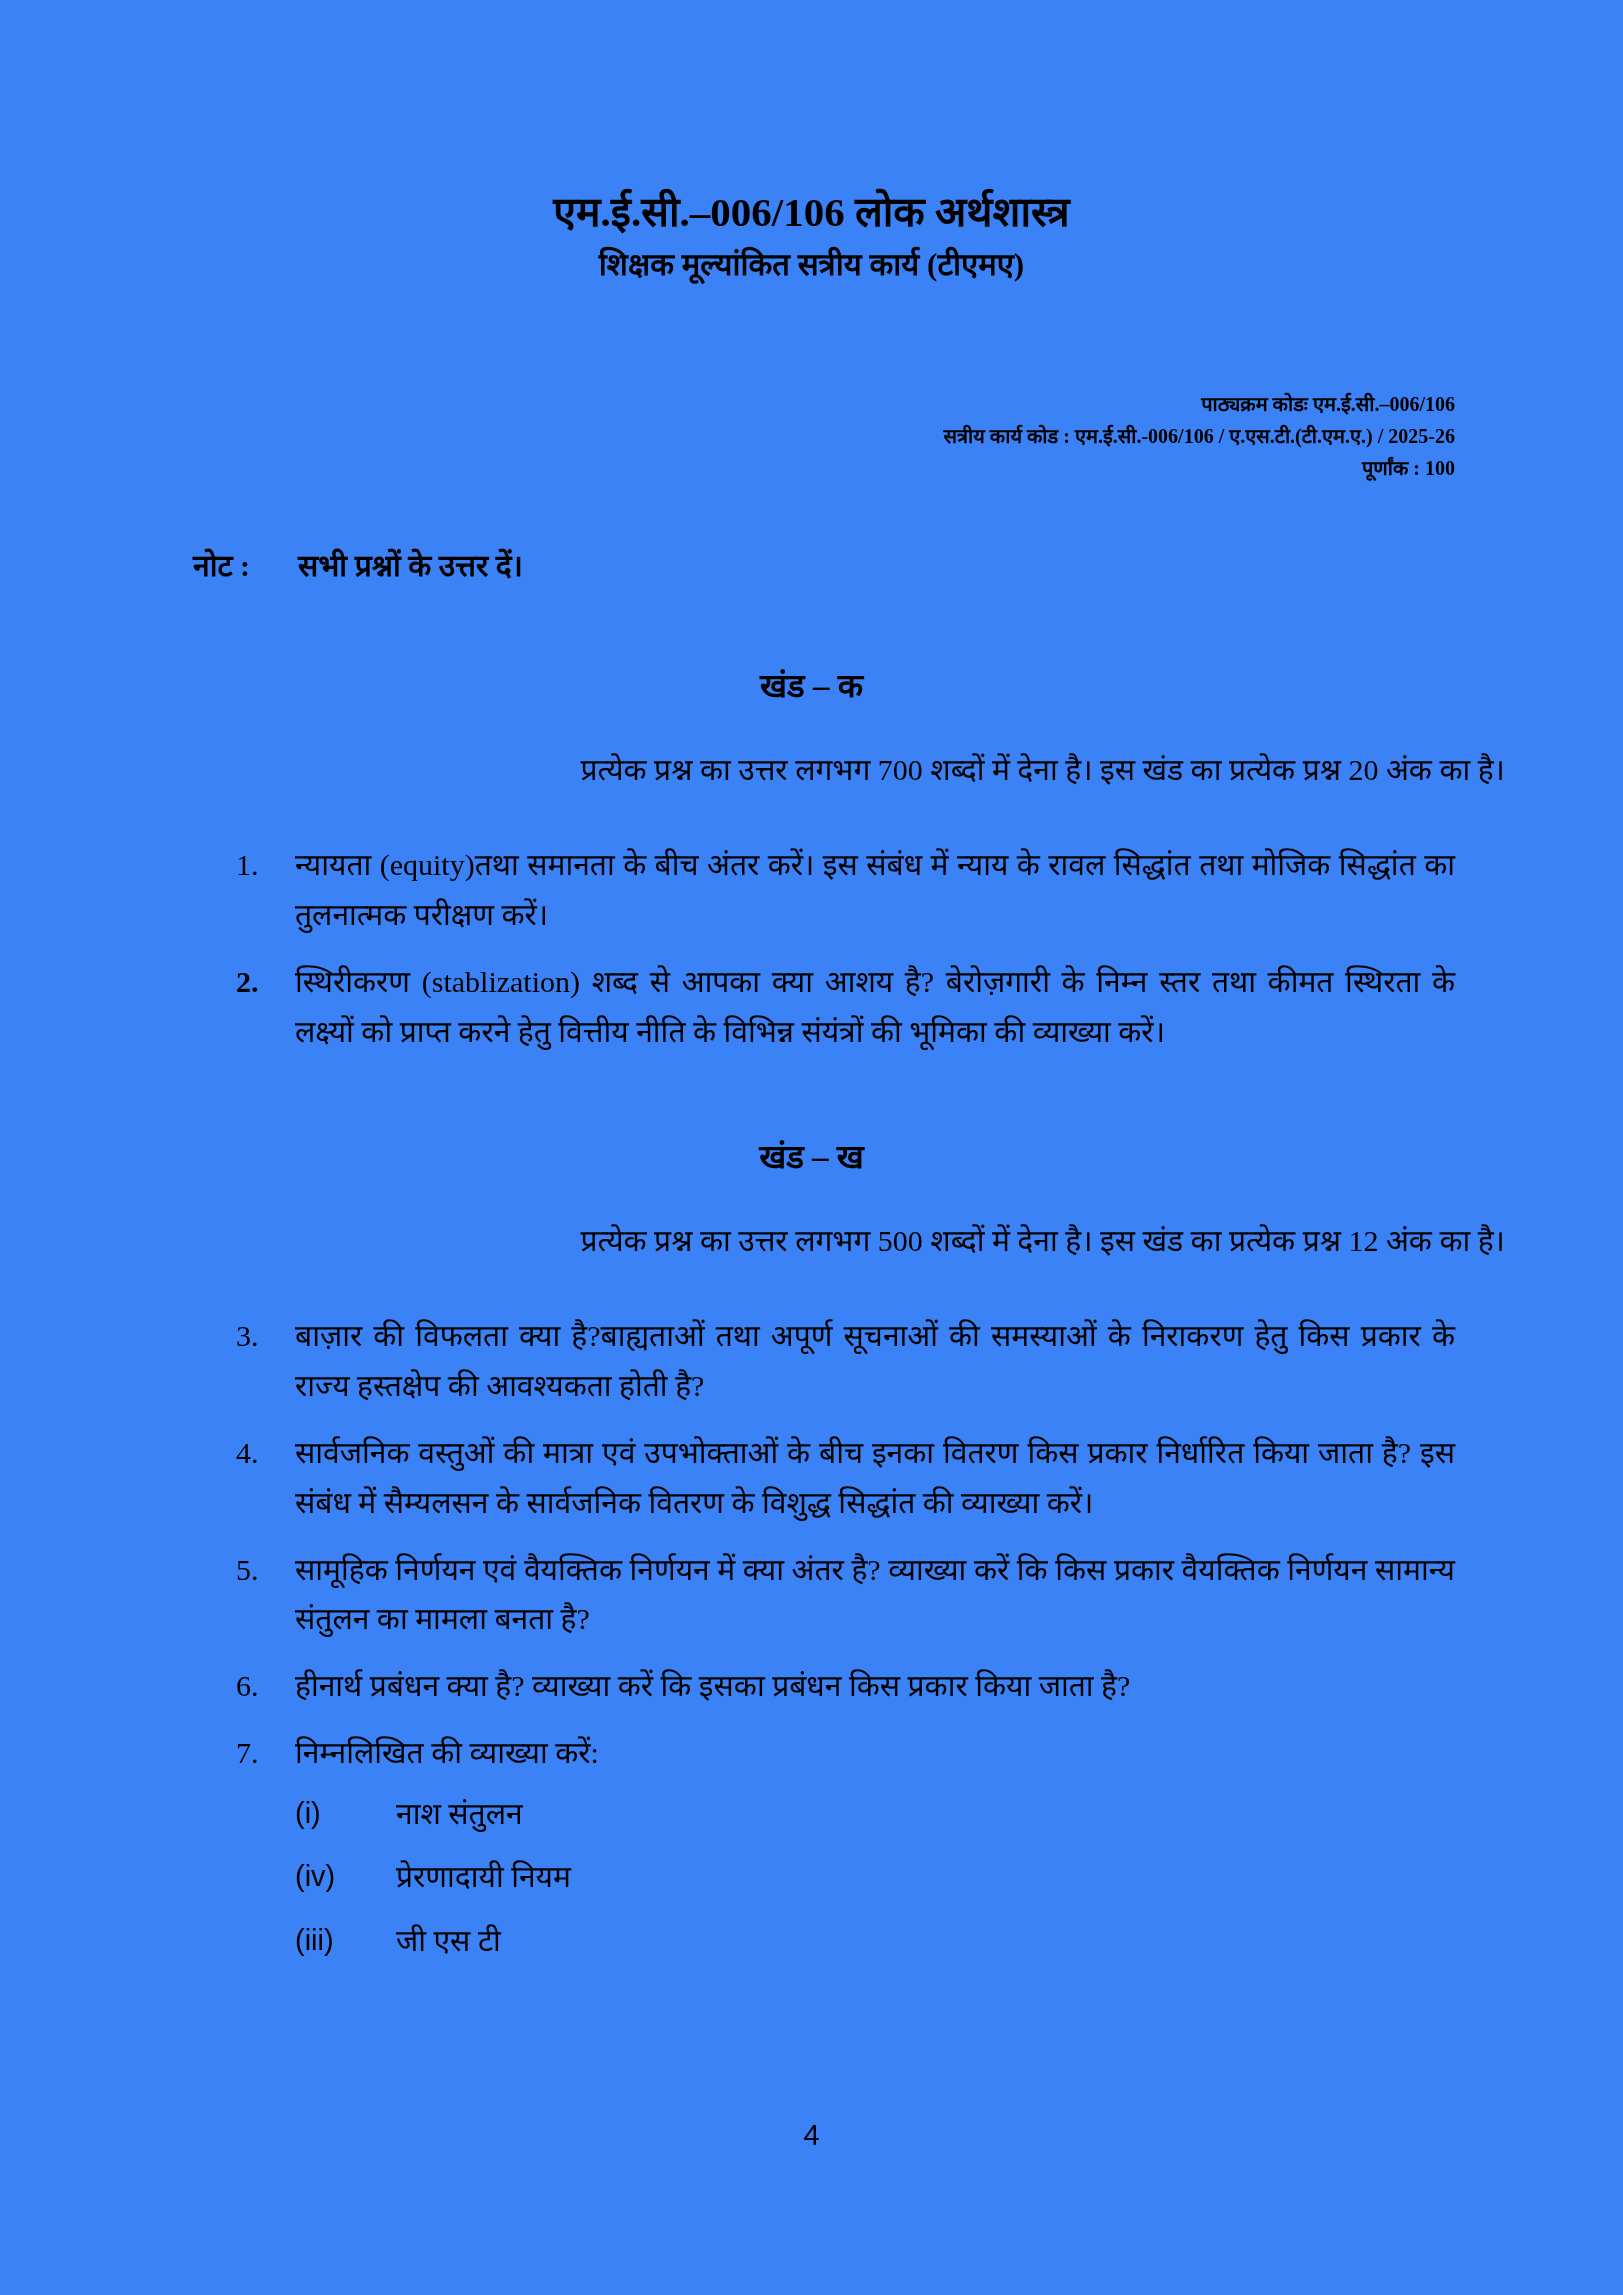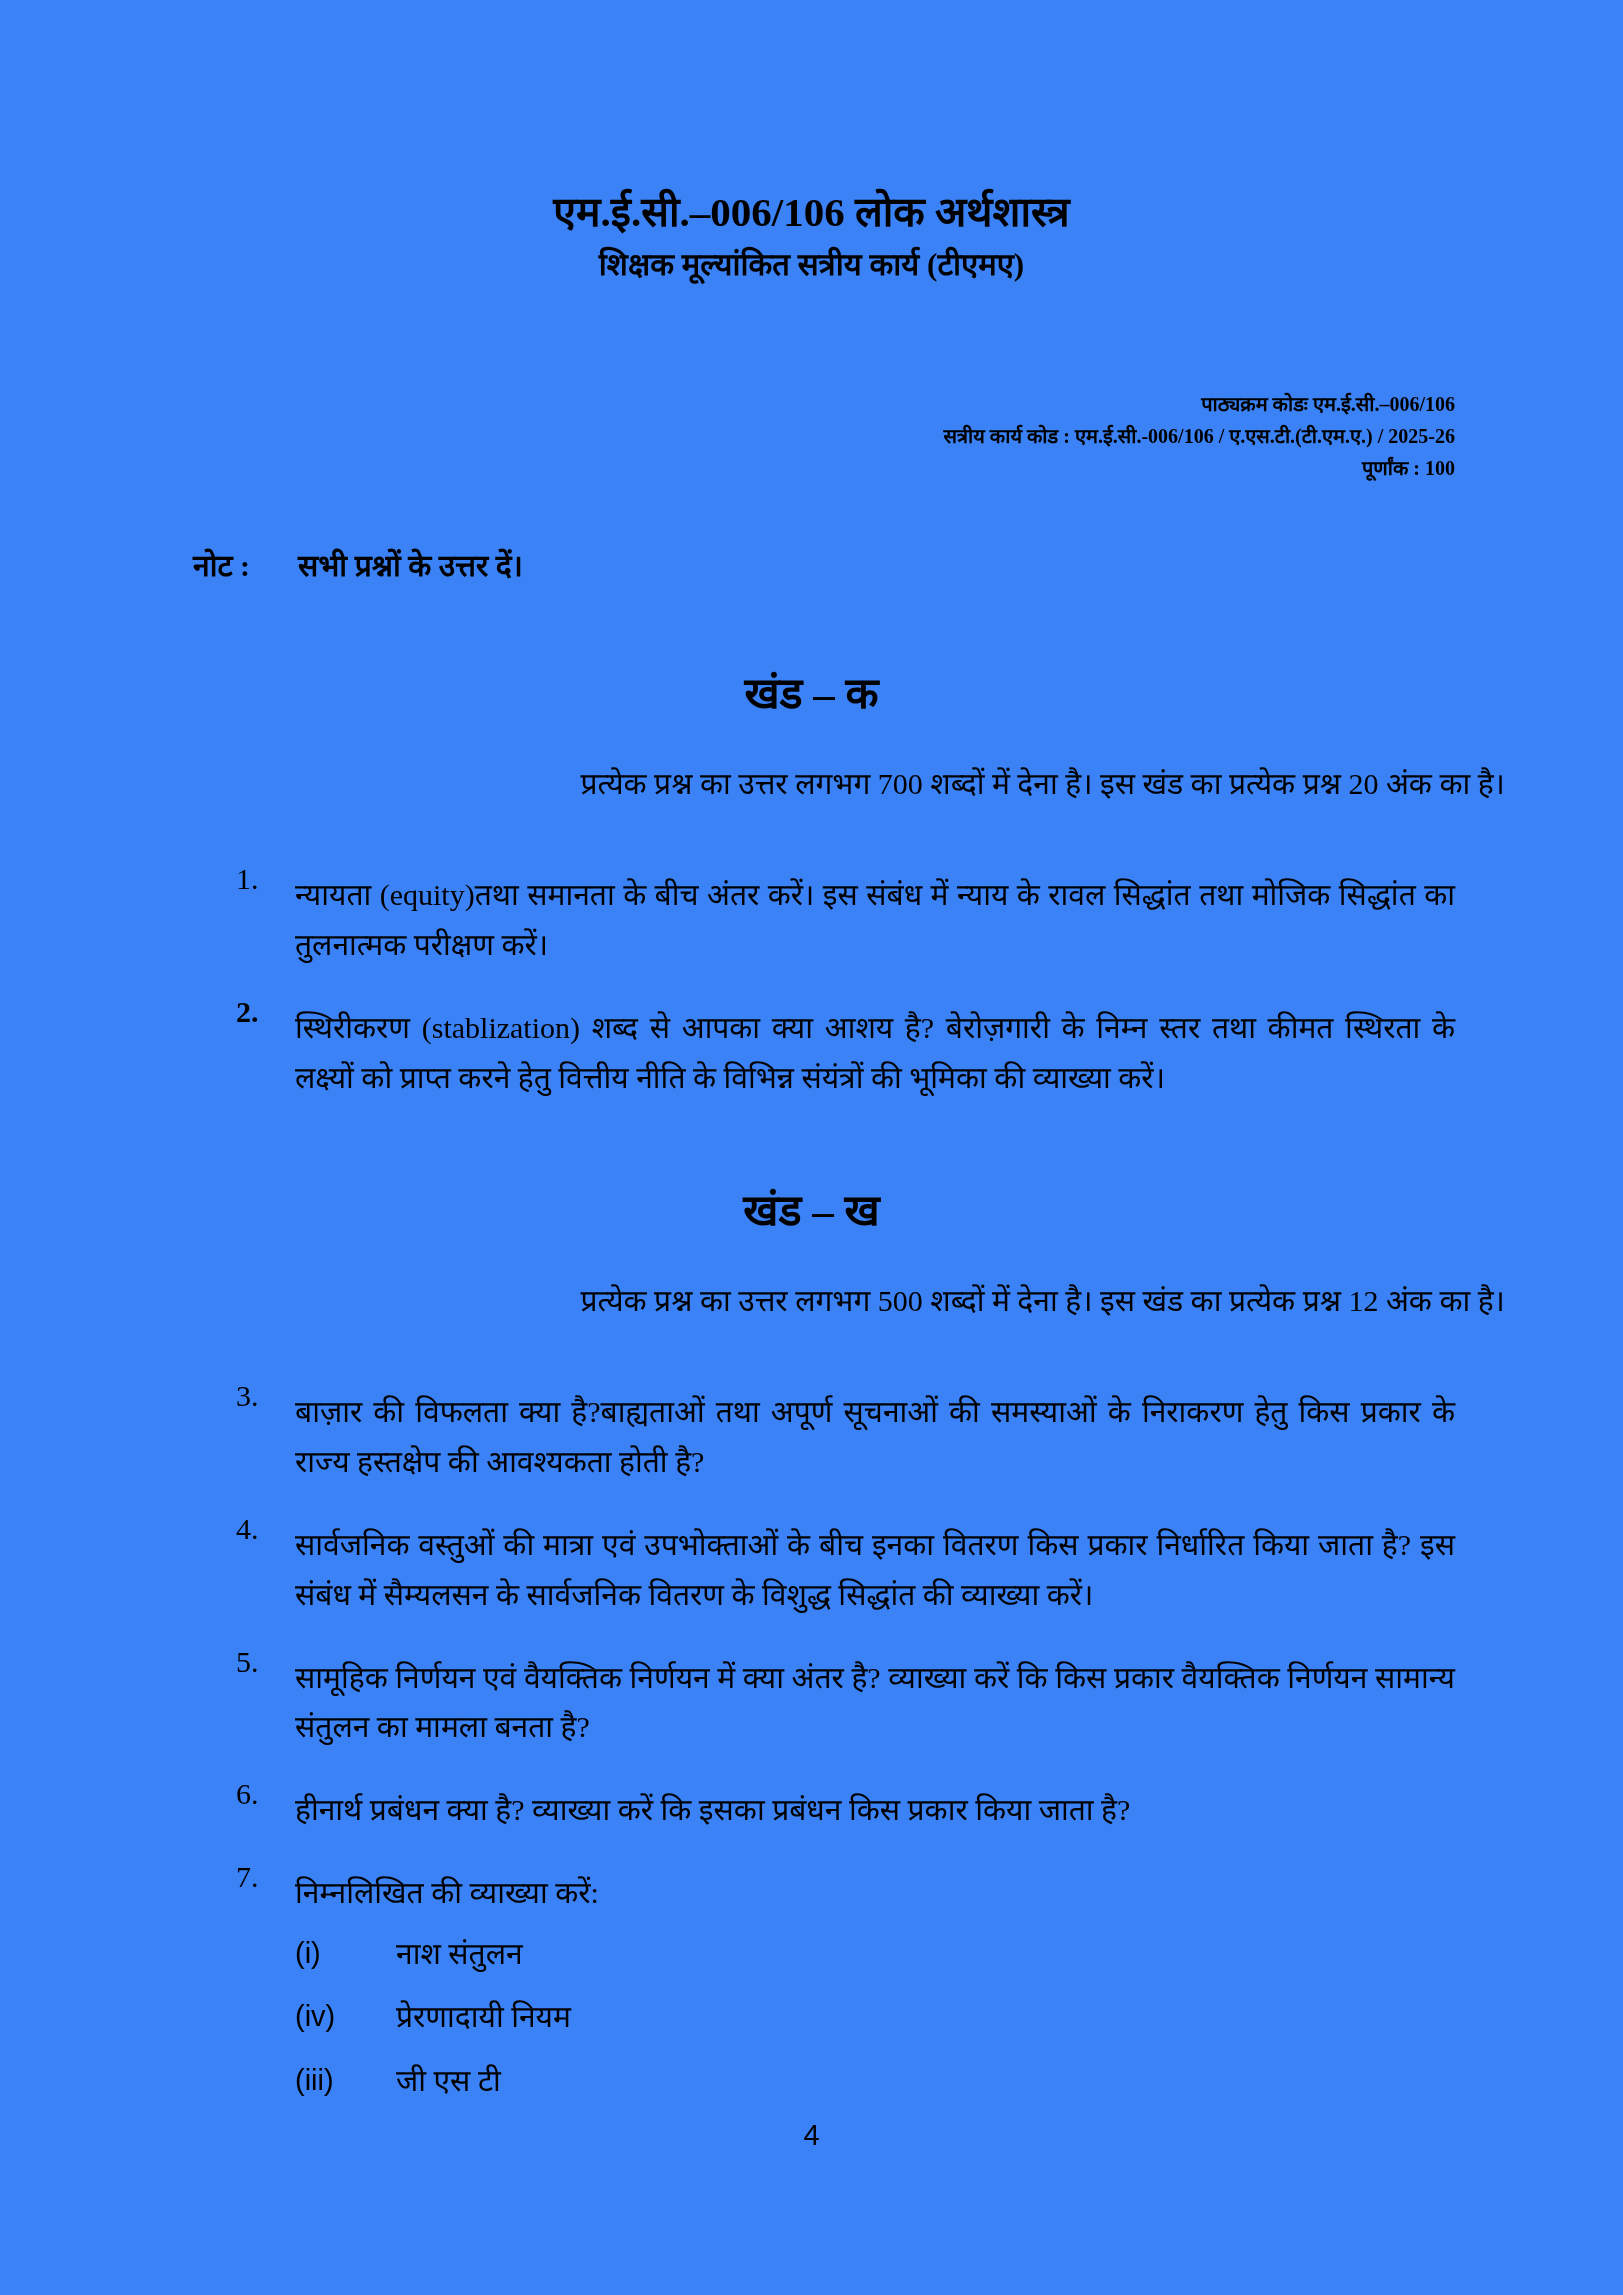--- a/index.html
+++ b/index.html
@@ -40,21 +40,21 @@
     font-size: 30px;
     font-weight: bold;
     display: flex;
     align-items: baseline;
   }
   .note-label { width: 105px; flex-shrink: 0; }
   .section-heading {
     margin-top: 77px;
     text-align: center;
     font-weight: bold;
-    font-size: 43px;
+    font-size: 33px;
   }
   .instruction {
     margin-top: 41px;
     text-align: right;
     font-weight: normal;
     font-size: 30px;
     padding: 0 118px;
     margin-left: 24px;
   }
   .questions {
@@ -68,21 +68,20 @@
     flex-shrink: 0;
     font-size: 30px;
     line-height: 1.66;
   }
   .qnum.bold { font-weight: bold; }
   .qtext {
     flex: 1;
     font-size: 30px;
     line-height: 1.66;
     text-align: justify;
-    margin-top: 16px;
   }
   .subitems { margin-top: 11.8px; }
   .subitem { display: flex; margin-bottom: 15.7px; }
   .submarker {
     width: 101px;
     flex-shrink: 0;
     font-family: "Liberation Sans", sans-serif;
     font-size: 29px;
     line-height: 1.6;
   }

